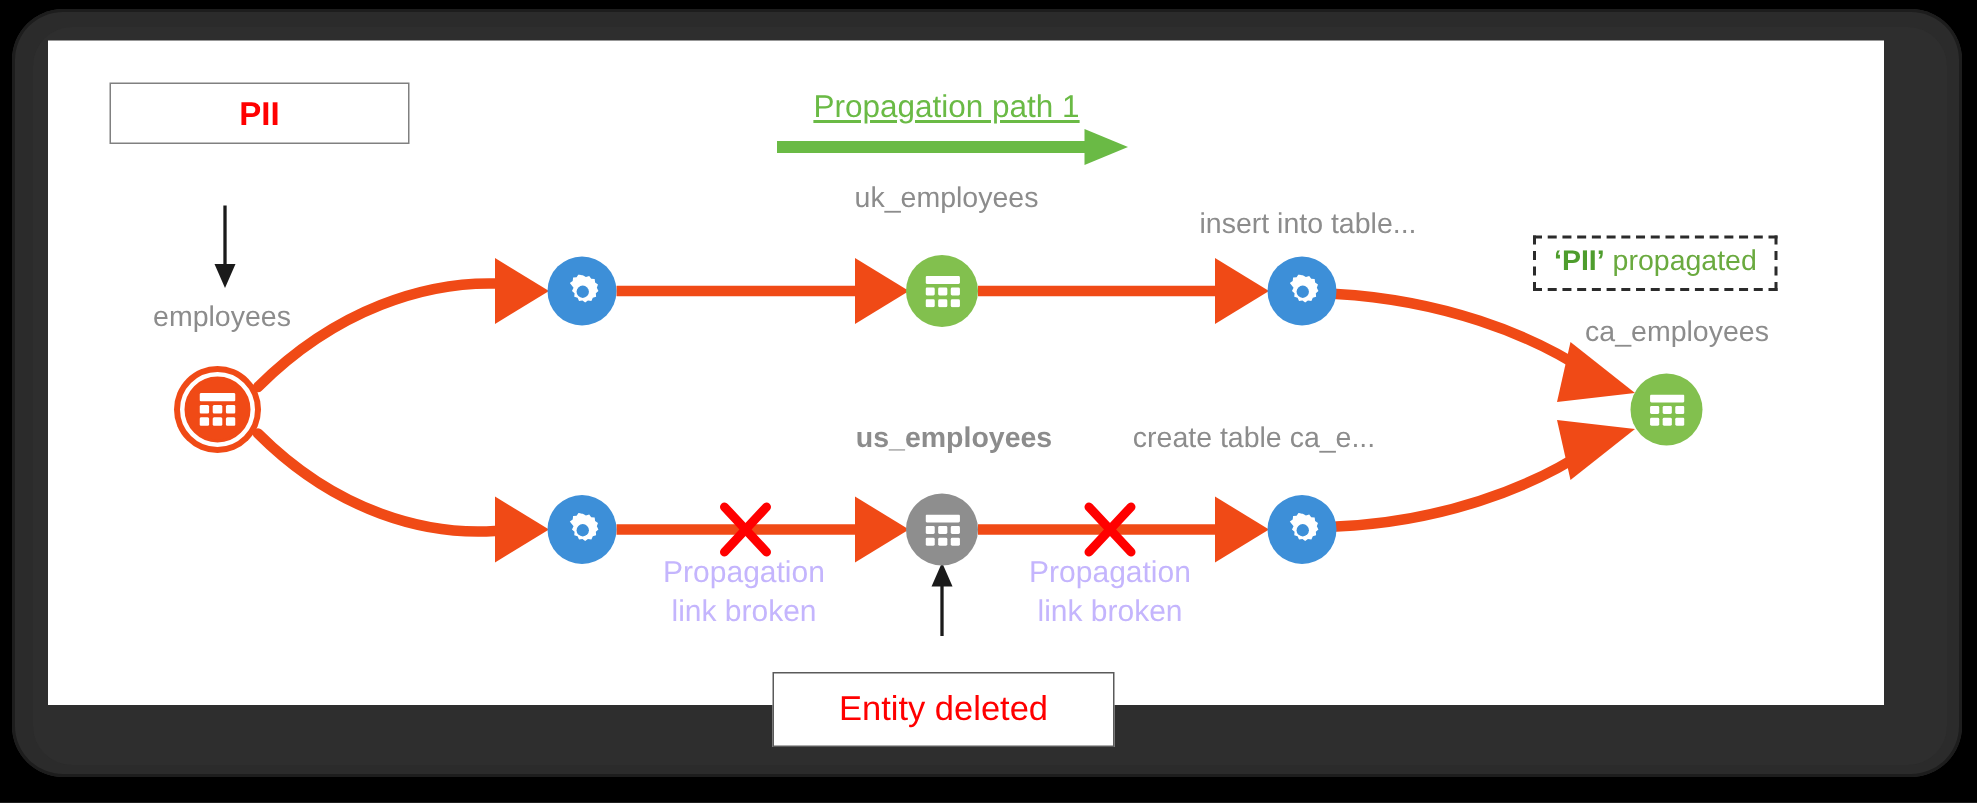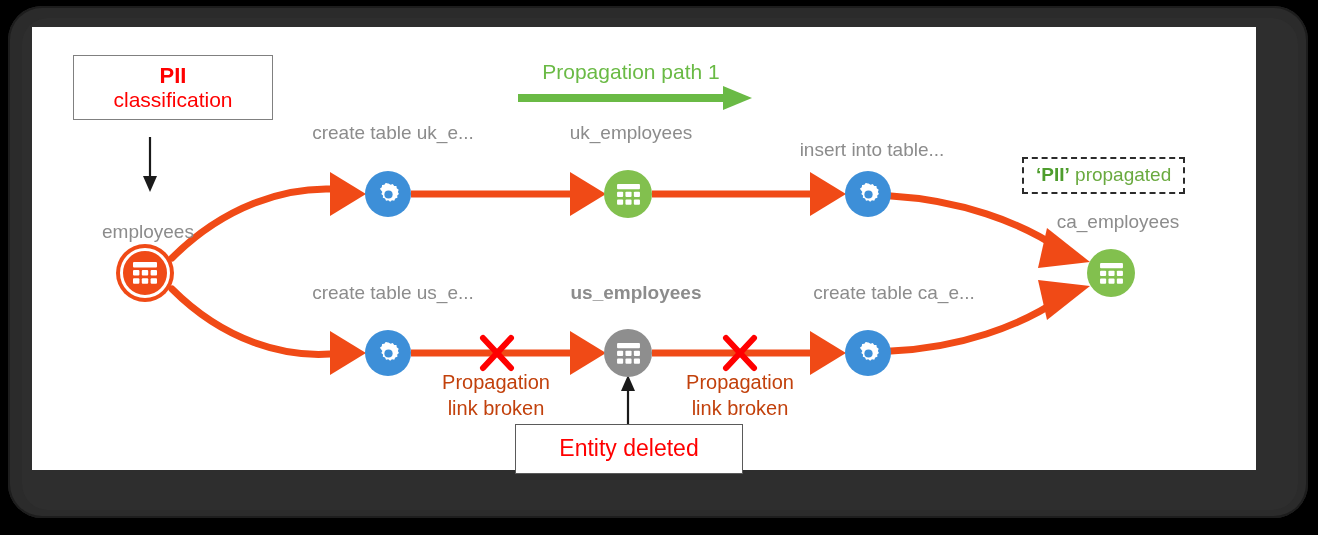--- a/index.html
+++ b/index.html
@@ -76,20 +76,21 @@
 
   .entity-deleted {
     position: absolute;
     background: #ffffff;
     border: 1px solid #5a5a5a;
     color: #ff0000;
     font-size: 23px;
     text-align: center;
     line-height: 1;
     padding: 12px 10px 13px 10px;
+    margin-top: 24px;
   }
 
   .pii-propagated {
     position: absolute;
     background: #ffffff;
     border: 2px dashed #2b2b2b;
     color: #6aaa3f;
     font-size: 19px;
     text-align: center;
     padding: 5px 12px 6px 12px;
@@ -100,21 +101,21 @@
   .prop-path-label {
     position: absolute;
     color: #6aba45;
     font-size: 21px;
     white-space: nowrap;
     transform: translateX(-50%);
   }
 
   .broken-lbl {
     position: absolute;
-    color: #c2410c;
+    color: #c4b5fd;
     font-size: 20px;
     text-align: center;
     line-height: 1.3;
     white-space: nowrap;
     transform: translateX(-50%);
   }
 
   
   .node {
     position: absolute;
@@ -280,35 +281,32 @@
       <rect x="0" y="0" width="24" height="5.5" rx="1" fill="#ffffff"></rect>
       <rect x="0" y="8" width="6.4" height="5.6" rx="1" fill="#ffffff"></rect>
       <rect x="8.8" y="8" width="6.4" height="5.6" rx="1" fill="#ffffff"></rect>
       <rect x="17.6" y="8" width="6.4" height="5.6" rx="1" fill="#ffffff"></rect>
       <rect x="0" y="16.2" width="6.4" height="5.6" rx="1" fill="#ffffff"></rect>
       <rect x="8.8" y="16.2" width="6.4" height="5.6" rx="1" fill="#ffffff"></rect>
       <rect x="17.6" y="16.2" width="6.4" height="5.6" rx="1" fill="#ffffff"></rect>
     </svg>
   </div>
 
-  <div class="lbl center" style="left:148px; top:202px;margin-top:20px;">employees</div>
-  <div class="lbl center" style="left:393px; top:123px;">create table uk_e...</div>
+  <div class="lbl center" style="left:148px; top:202px;">employees</div>
   <div class="lbl center" style="left:631px; top:123px;text-align:center;">uk_employees</div>
   <div class="lbl center" style="left:872px; top:140px;">insert into table...</div>
-  <div class="lbl center" style="left:393px; top:283px;">create table us_e...</div>
   <div class="lbl center" style="left:636px; top:283px;font-weight:bold;">us_employees</div>
-  <div class="lbl center" style="left:894px; top:283px;">create table ca_e...</div>
+  <div class="lbl center" style="left:836px; top:283px;">create table ca_e...</div>
   <div class="lbl center" style="left:1118px; top:212px;">ca_employees</div>
 
   <div class="annot-box" style="left:61px; top:55px; width:200px;margin-left:12px;">
     <span class="l1">PII</span>
-    <span class="l2">classification</span>
-  </div>
-
-  <div class="prop-path-label" style="left:631px; top:60px;">Propagation path 1</div>
+  </div>
+
+  <div class="prop-path-label" style="left:631px; top:60px;text-decoration:underline;">Propagation path 1</div>
 
   <div class="pii-propagated" style="left:1022px; top:157px;">
     <b>‘PII’</b><span> propagated</span>
   </div>
 
   <div class="broken-lbl" style="left:496px; top:369px;">
     <div>Propagation</div>
     <div>link broken</div>
   </div>
 

